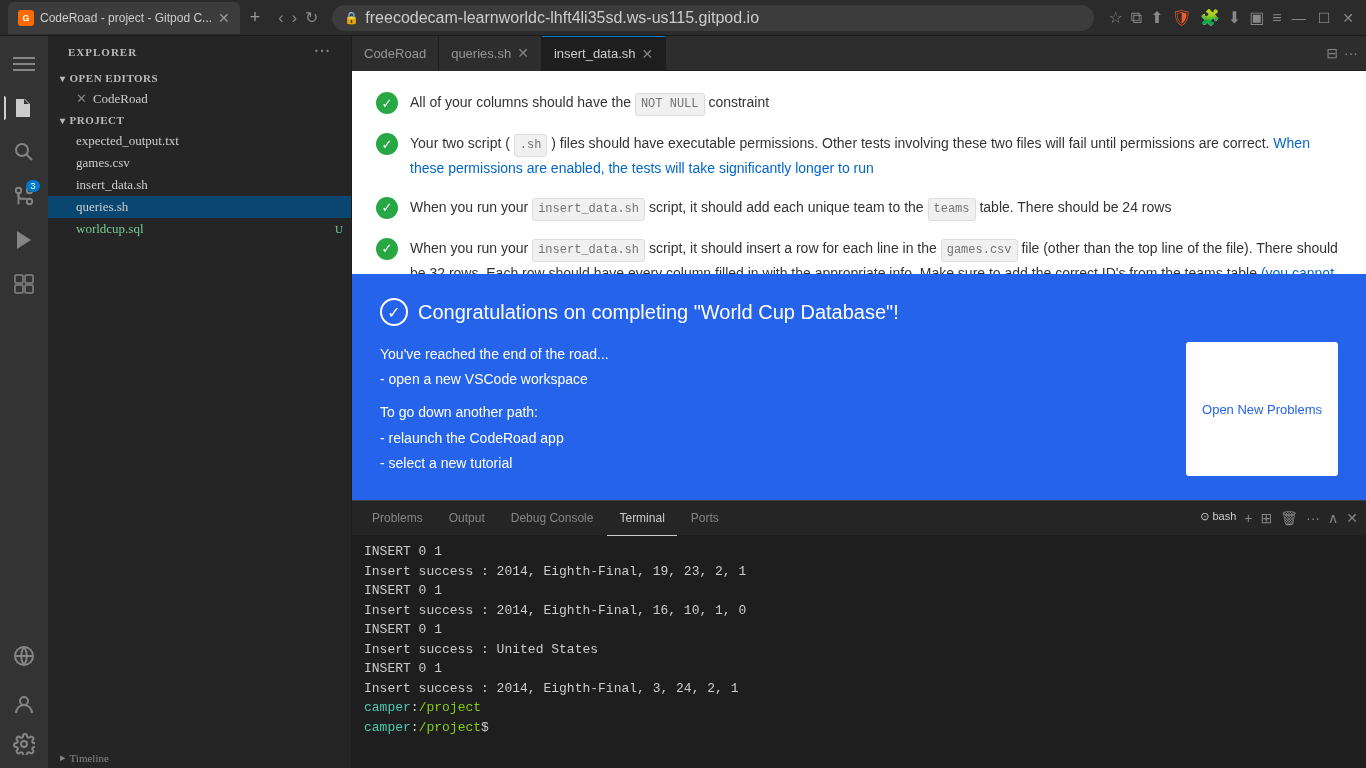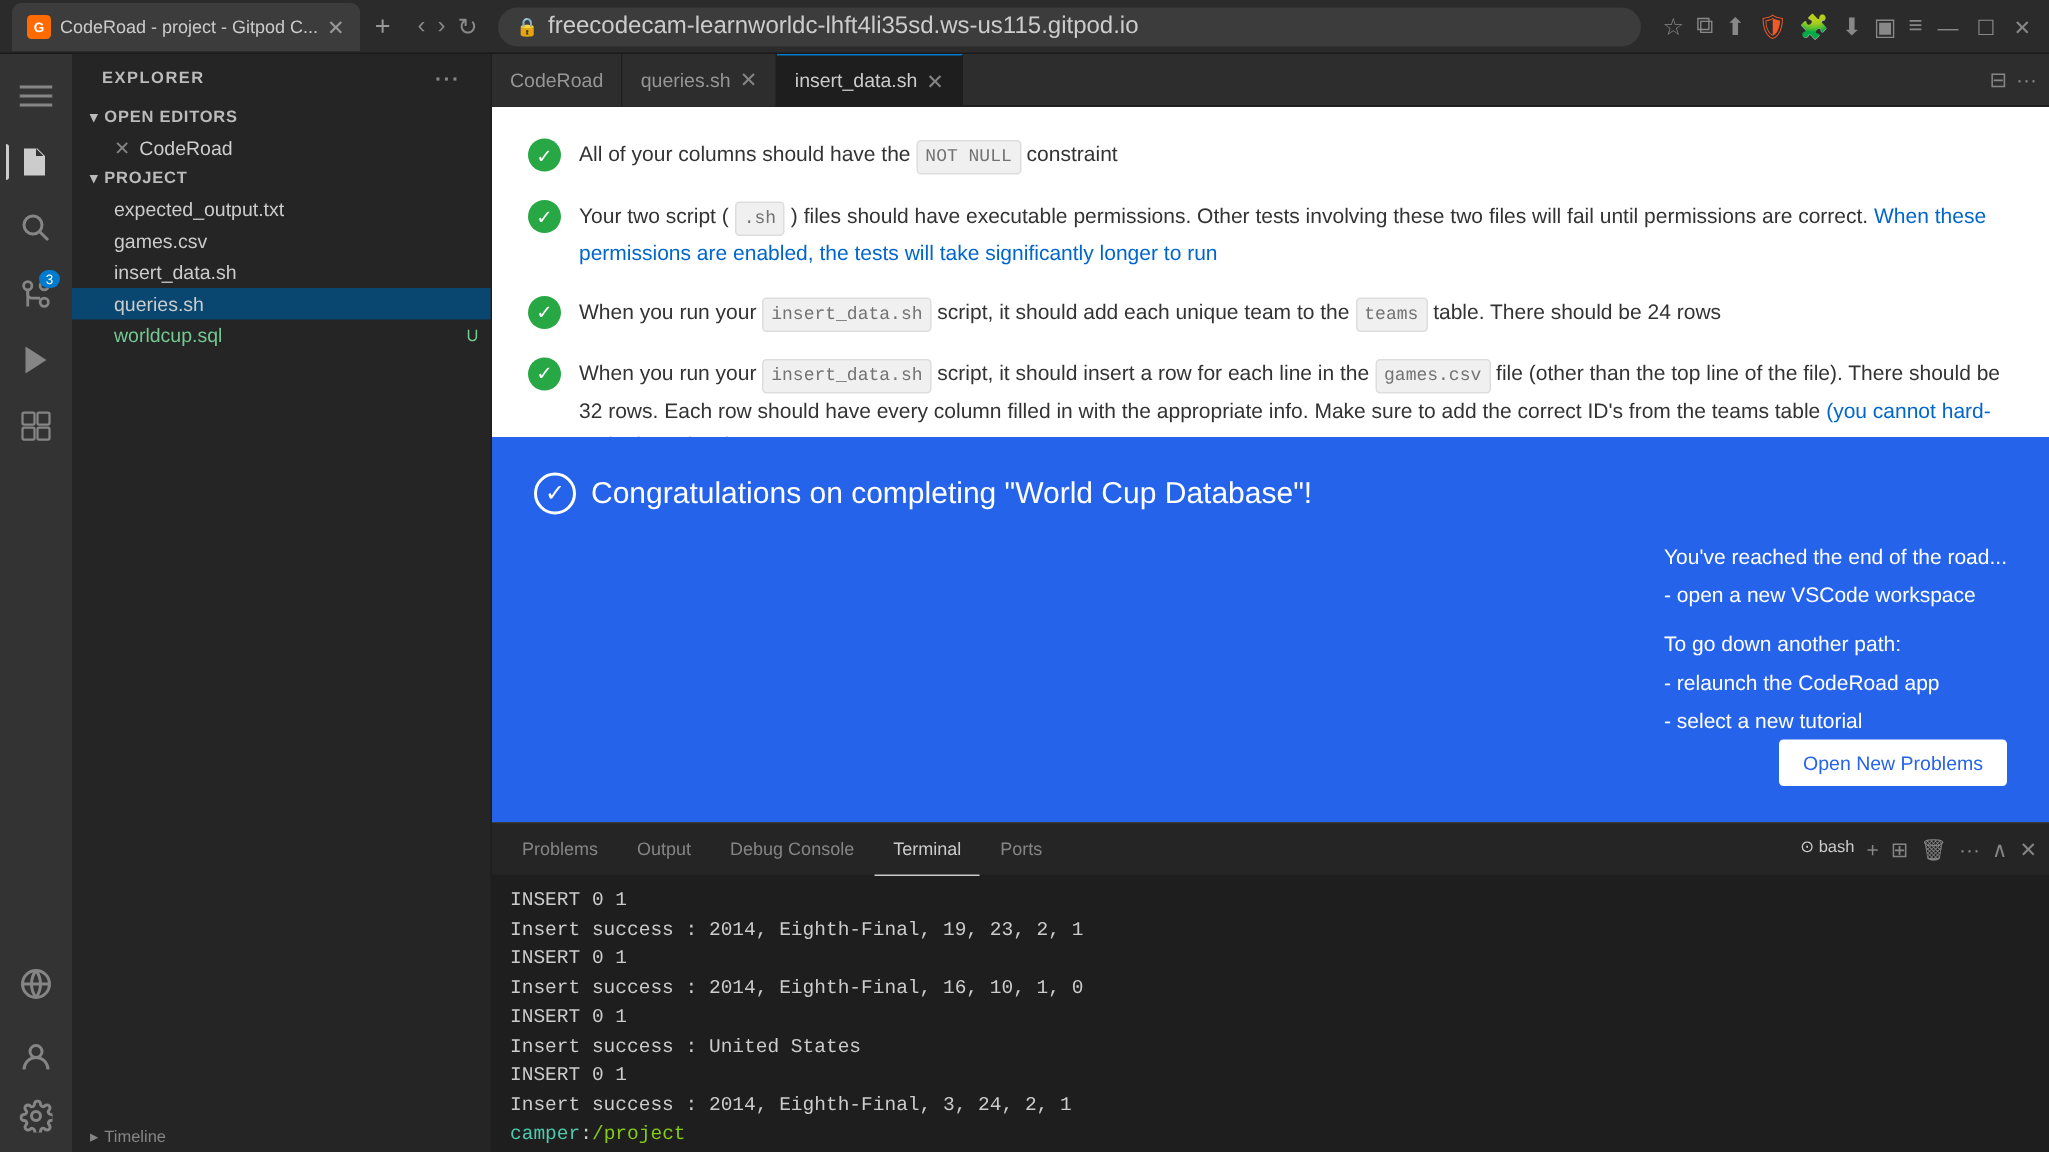--- a/index.html
+++ b/index.html
@@ -26,21 +26,21 @@
 
     
     .activity-bar { width: 48px; background: #333333; display: flex; flex-direction: column; align-items: center; padding-top: 8px; gap: 4px; flex-shrink: 0; }
     .activity-item { width: 40px; height: 40px; display: flex; align-items: center; justify-content: center; color: #858585; cursor: pointer; border-radius: 4px; position: relative; font-size: 20px; }
     .activity-item.active { color: #cccccc; }
     .activity-item.active::before { content: ''; position: absolute; left: 0; top: 8px; bottom: 8px; width: 2px; background: #cccccc; border-radius: 0 2px 2px 0; }
     .activity-item .badge { position: absolute; top: 4px; right: 4px; background: #007acc; color: white; border-radius: 10px; font-size: 9px; padding: 1px 4px; min-width: 14px; text-align: center; }
     .activity-bottom { margin-top: auto; padding-bottom: 8px; }
 
     
-    .sidebar { width: 280px; background: #252526; display: flex; flex-direction: column; flex-shrink: 0; border-right: 1px solid #1e1e1e; }
+    .sidebar { width: 304px; background: #252526; display: flex; flex-direction: column; flex-shrink: 0; border-right: 1px solid #1e1e1e; font-family: Liberation Serif, serif; }
     .sidebar-header { padding: 8px 20px; font-size: 11px; color: #bbbbbb; letter-spacing: 1px; font-weight: 600; text-transform: uppercase; display: flex; justify-content: space-between; align-items: center; }
     .sidebar-header .actions { display: flex; gap: 6px; color: #858585; font-size: 14px; cursor: pointer; }
     .section-header { padding: 4px 8px 4px 12px; font-size: 11px; color: #bbbbbb; font-weight: 600; cursor: pointer; display: flex; align-items: center; gap: 4px; text-transform: uppercase; letter-spacing: 0.5px; }
     .section-header .arrow { font-size: 10px; }
     .file-item { padding: 3px 8px 3px 28px; font-size: 13px; color: #cccccc; cursor: pointer; display: flex; align-items: center; justify-content: space-between; white-space: nowrap; }
     .file-item.selected { background: #094771; }
     .file-item .file-name { display: flex; align-items: center; gap: 6px; }
     .file-item .badge-u { color: #73c991; font-size: 11px; }
     .timeline { padding: 4px 8px 4px 12px; font-size: 11px; color: #858585; cursor: pointer; display: flex; align-items: center; gap: 4px; margin-top: auto; }
 
@@ -65,25 +65,25 @@
     .check-text { font-size: 14px; color: #333; line-height: 1.6; flex: 1; }
     .code-badge { display: inline-block; background: #f0f0f0; border: 1px solid #ddd; border-radius: 3px; padding: 1px 5px; font-family: 'Courier New', monospace; font-size: 12px; color: #737373; }
     .text-link { color: #0066cc; }
 
     
     .completion-banner { background: #2563eb; padding: 24px 28px; color: white; flex-shrink: 0; }
     .completion-header { display: flex; align-items: center; gap: 10px; margin-bottom: 16px; }
     .completion-check { width: 28px; height: 28px; border-radius: 50%; border: 2px solid white; display: flex; align-items: center; justify-content: center; font-size: 16px; flex-shrink: 0; }
     .completion-title { font-size: 20px; font-weight: 500; }
     .completion-body { font-size: 14px; line-height: 1.8; }
-    .completion-footer { display: flex; justify-content: space-between; align-items: flex-end; margin-top: 8px; flex-direction: column; }
+    .completion-footer { display: flex; justify-content: space-between; margin-top: 8px; }
     .open-workspace-btn { background: white; color: #2563eb; border: none; padding: 8px 16px; font-size: 13px; font-weight: 500; cursor: pointer; border-radius: 3px; white-space: nowrap; }
 
     
-    .terminal-area { background: #1e1e1e; border-top: 1px solid #3c3c3c; display: flex; flex-direction: column; height: 220px; flex-shrink: 0; }
+    .terminal-area { background: #1e1e1e; border-top: 1px solid #3c3c3c; display: flex; flex-direction: column; height: 268px; flex-shrink: 0; }
     .terminal-tabs { display: flex; align-items: center; background: #252526; height: 35px; border-bottom: 1px solid #1e1e1e; padding: 0 8px; gap: 2px; }
     .terminal-tab { padding: 0 12px; height: 35px; font-size: 12px; color: #858585; cursor: pointer; display: flex; align-items: center; }
     .terminal-tab.active { color: #cccccc; border-bottom: 1px solid #cccccc; }
     .terminal-actions { margin-left: auto; display: flex; align-items: flex-start; gap: 8px; color: #858585; font-size: 14px; }
     .terminal-content { flex: 1; overflow-y: auto; padding: 6px 12px; font-family: 'Courier New', Consolas, monospace; font-size: 13px; color: #cccccc; line-height: 1.5; }
     .terminal-line { white-space: pre; }
     .prompt-line { display: flex; align-items: center; gap: 0; }
     .prompt-user { color: #4ec9b0; }
     .prompt-colon { color: #cccccc; }
     .prompt-path { color: #84cc16; }

